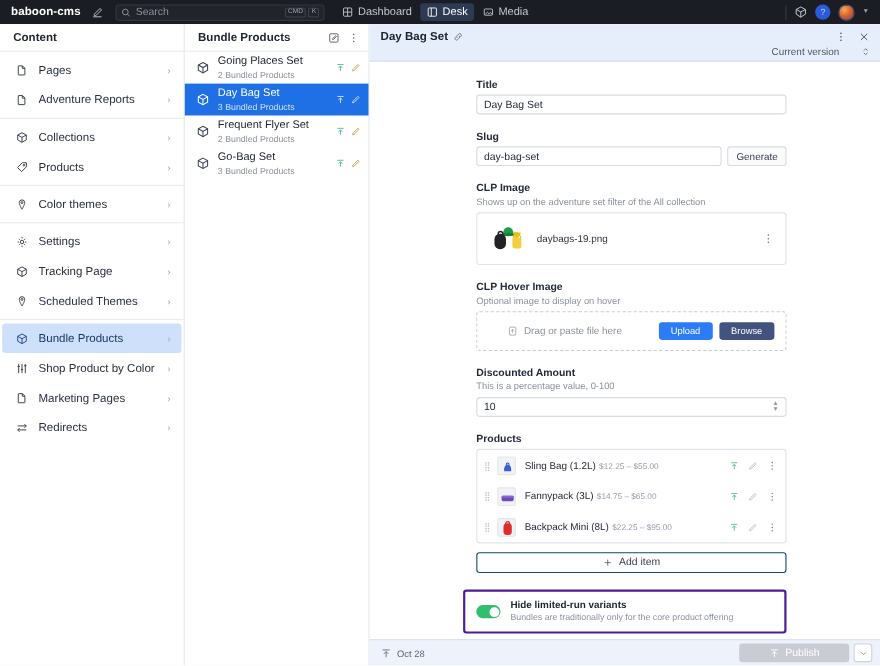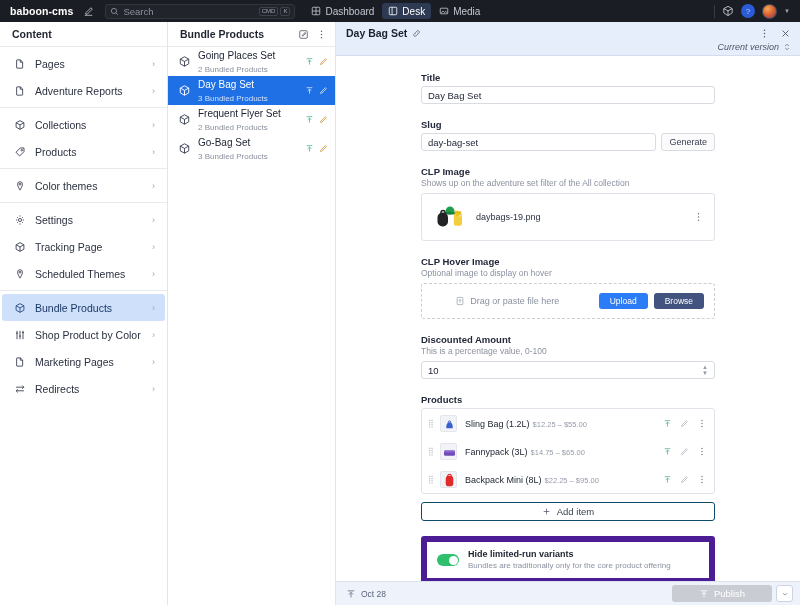--- a/index.html
+++ b/index.html
@@ -104,26 +104,26 @@
   
   .col-doc { flex: 1; display: flex; flex-direction: column; min-width: 0; background: #fff; }
   .doc-head {
     background: #e7eefb; border-bottom: 1px solid #d3ddf0; padding: 5px 9px 3px 10px;
     flex: 0 0 auto;
   }
   .doc-head-row1 { display: flex; align-items: center; }
   .doc-title { font-size: 10.5px; font-weight: bold; color: #1b2130; }
   .doc-link-ico { margin-left: 5px; color: #5d6679; }
   .doc-head-actions { margin-left: auto; display: flex; align-items: center; gap: 10px; color: #4a5367; }
-  .doc-head-row2 { display: flex; justify-content: flex-end; align-items: flex-end; gap: 4px; margin-top: 3px; font-style: italic; }
+  .doc-head-row2 { display: flex; justify-content: flex-end; align-items: flex-end; gap: 20px; margin-top: 3px; }
   .ver-label { font-size: 9px; color: #4f5768; }
 
   .doc-body { flex: 1; overflow: hidden; padding: 16px 0 10px; }
   .form { width: 294px; margin: 0 auto; }
-  .field { margin-bottom: 15px; }
+  .field { margin-bottom: 15px; margin-left: 12px; }
   .f-label { font-size: 9.5px; font-weight: bold; color: #23293a; margin-bottom: 3px; }
   .f-desc { font-size: 8.5px; color: #8b91a0; margin-top: -2px; margin-bottom: 5px; }
   .f-input {
     height: 18px; border: 1px solid #d8dbe2; border-radius: 3px; background: #fff;
     display: flex; align-items: center; padding: 0 6px; font-size: 9.5px; color: #23293a;
   }
   .slug-row { display: flex; gap: 5px; }
   .slug-row .f-input { flex: 1; }
   .btn-generate {
     height: 18px; border: 1px solid #d8dbe2; border-radius: 3px; background: #fbfbfc;
@@ -175,21 +175,21 @@
   .p-pen { color: #b9bec9; }
   .p-dots { color: #6a7181; }
 
   .add-item {
     margin-top: 8px; height: 19px; border: 1px solid #0c4a6e; border-radius: 3px;
     display: flex; align-items: center; justify-content: center; gap: 6px;
     font-size: 9.5px; color: #3a4152; background: #fff;
   }
 
   .togglebox {
-    border: 6px solid #4c1d95; border-radius: 3px; background: #fff;
+    border: 2px solid #4c1d95; border-radius: 3px; background: #fff;
     padding: 7px 10px; display: flex; align-items: center; gap: 9px; margin-top: 14px;
   }
   .switch {
     width: 22px; height: 12px; border-radius: 7px; background: #2fc06e; position: relative;
     flex: 0 0 22px;
   }
   .switch .knob {
     width: 9px; height: 9px; border-radius: 50%; background: #fff;
     position: absolute; top: 1.5px; right: 1.5px;
   }

